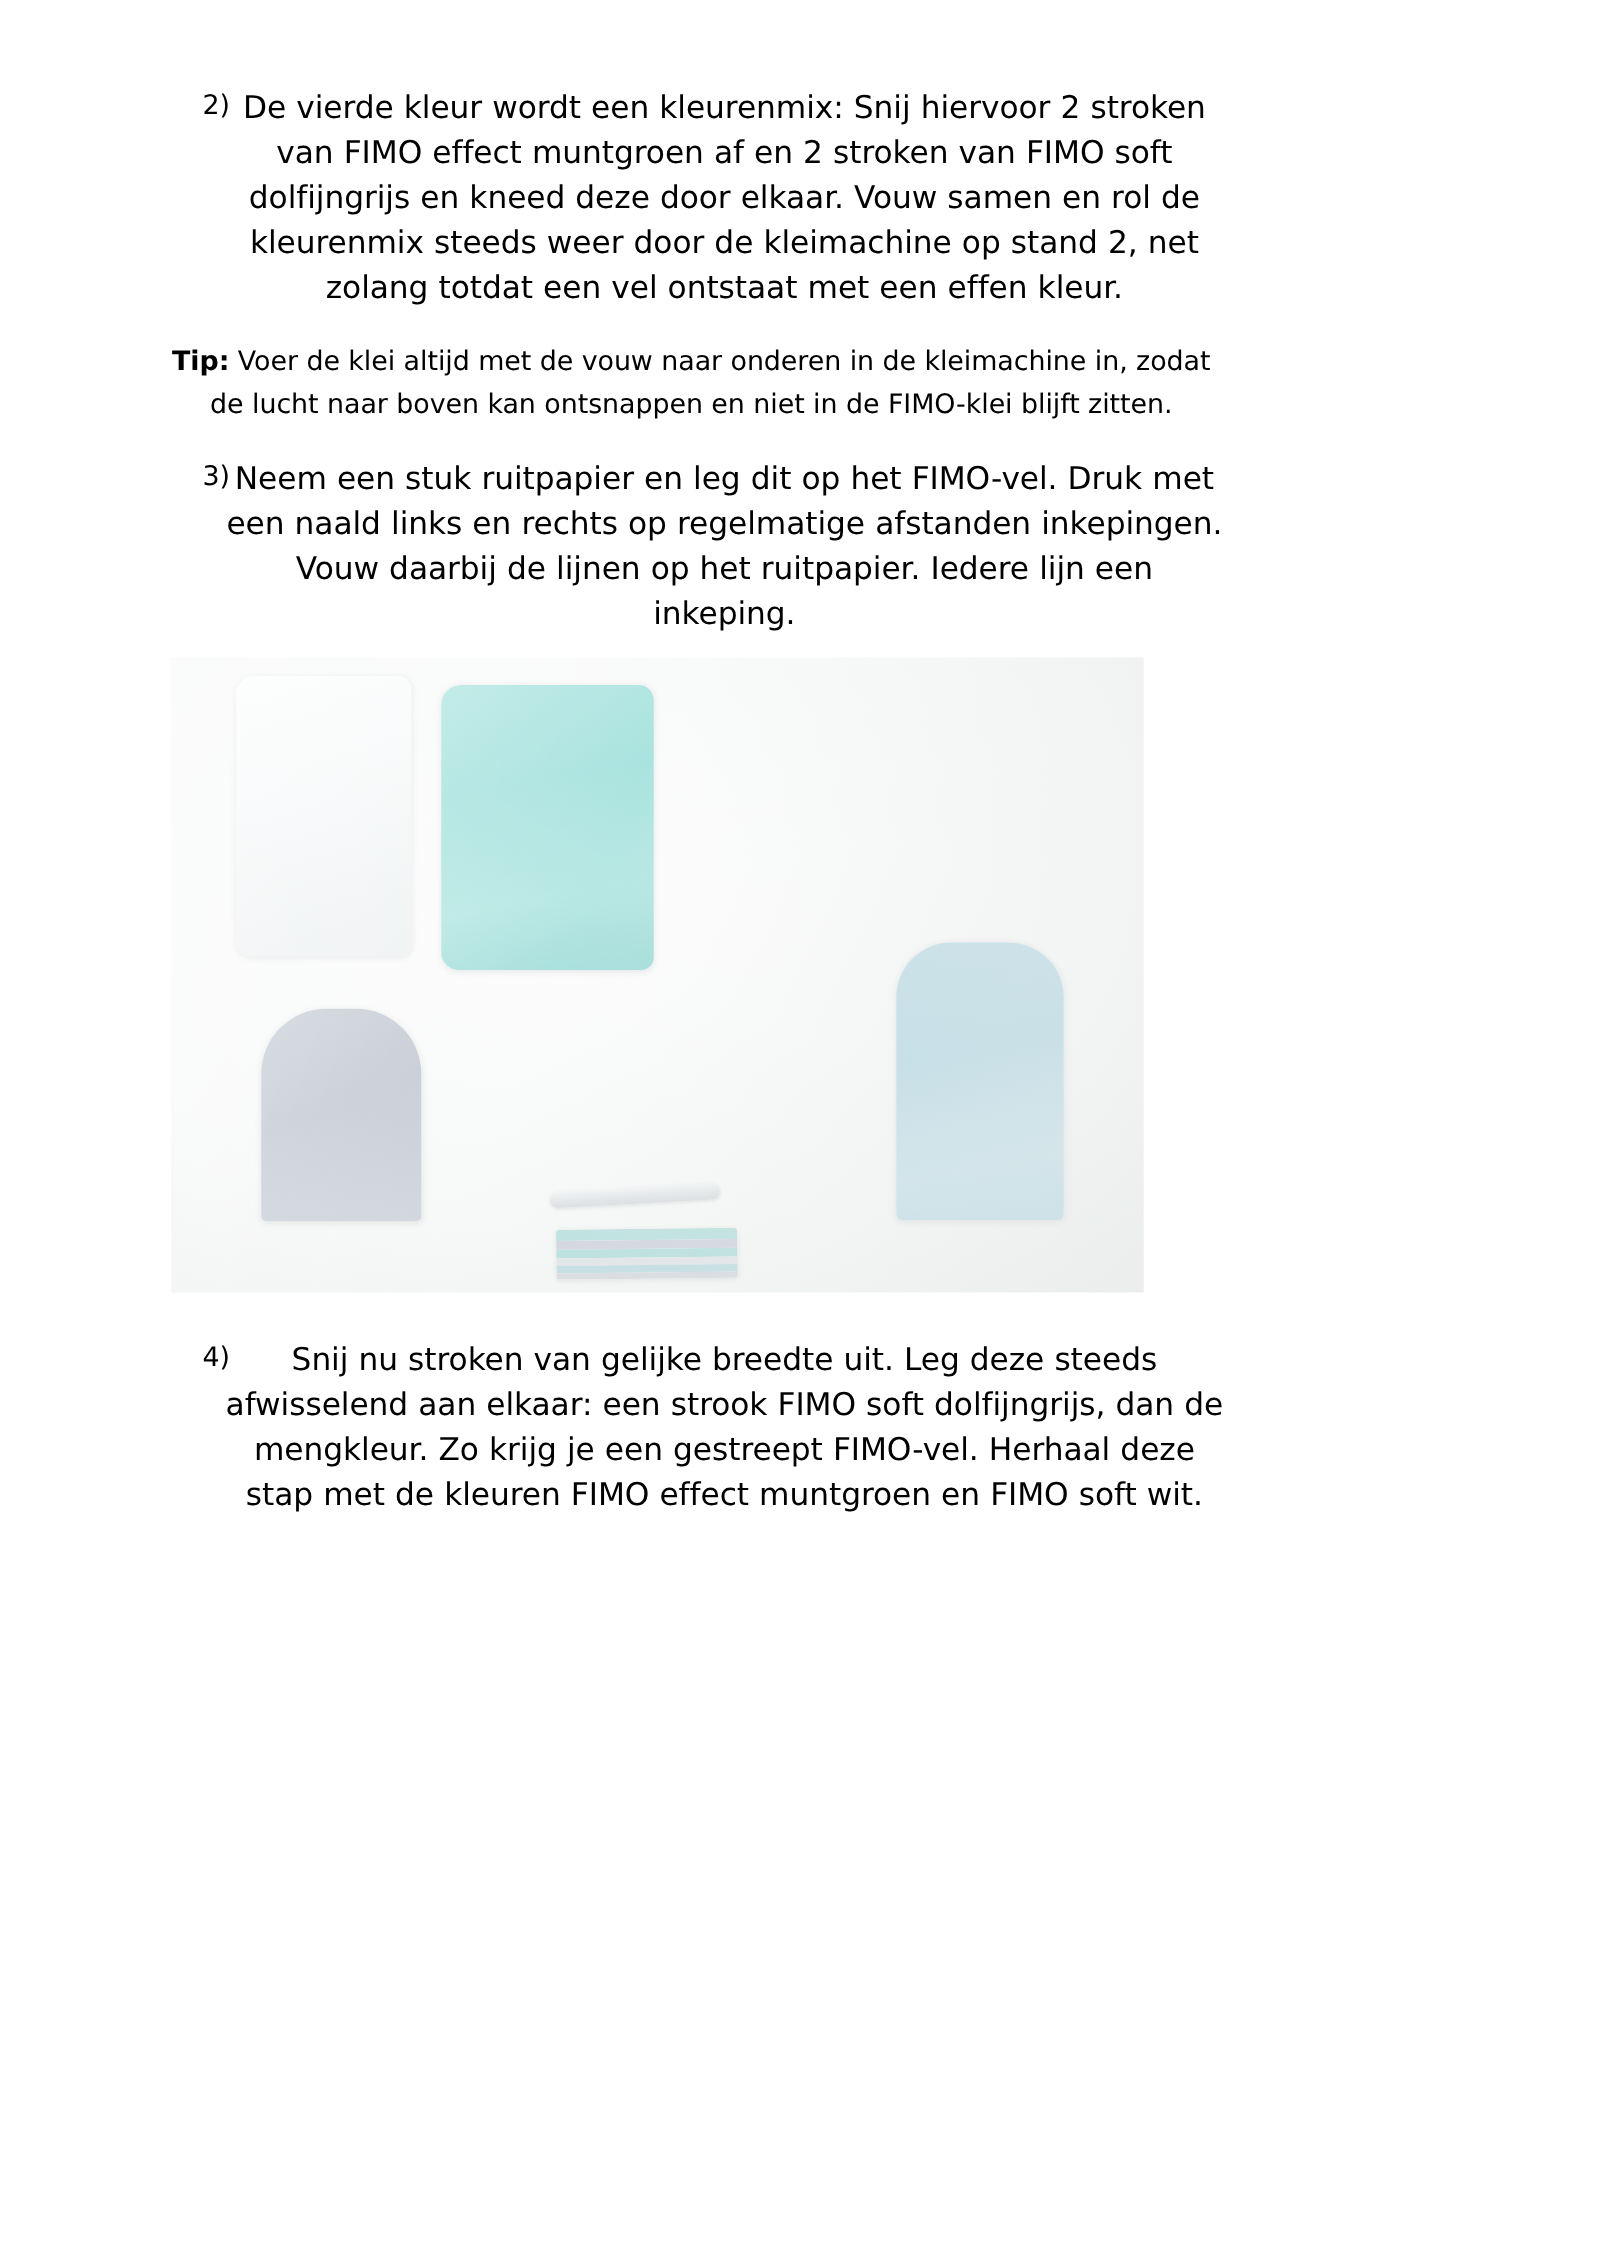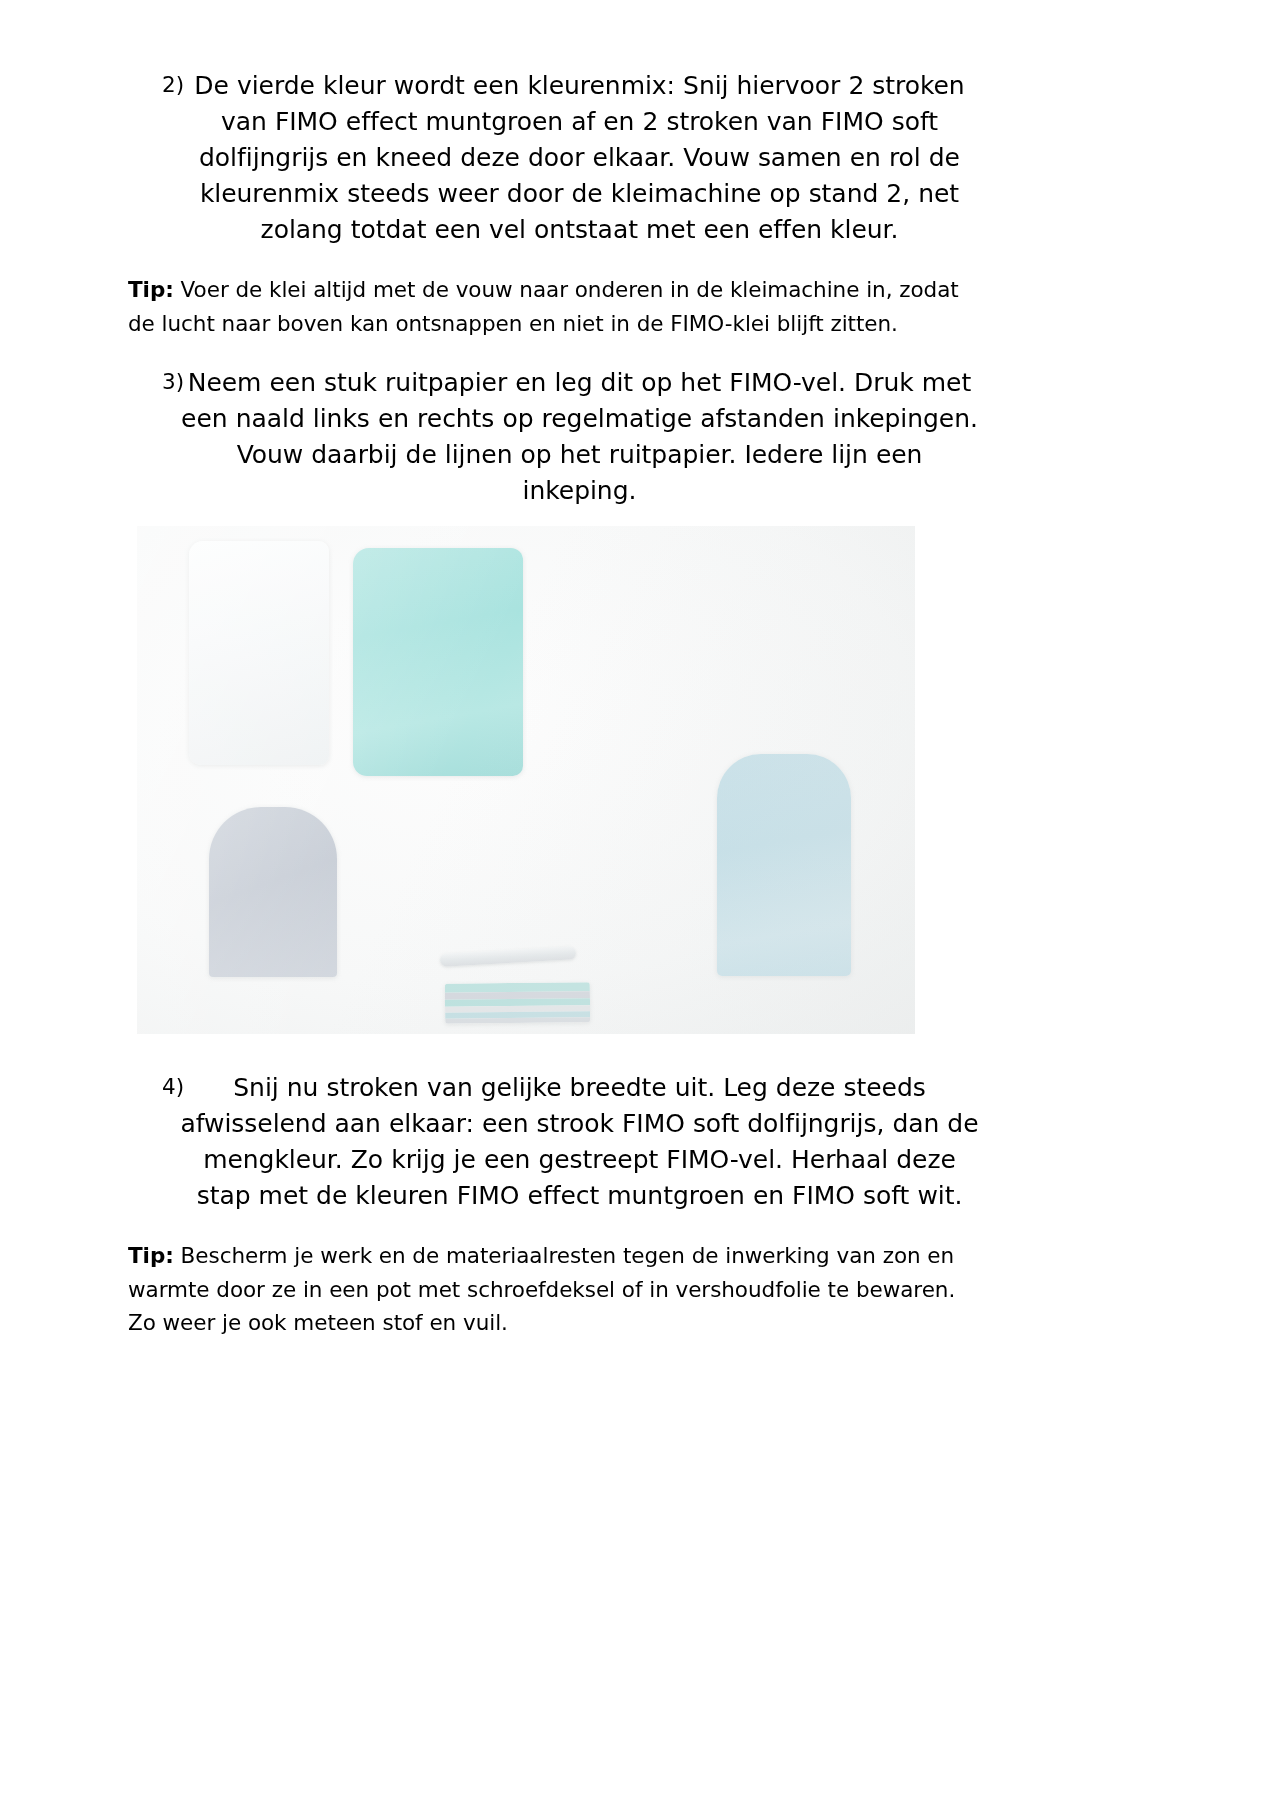--- a/index.html
+++ b/index.html
@@ -56,21 +56,21 @@
     text-align: center;
     word-spacing: 0.2px;
   }
 
   
   .tip {
     font-size: 21.5px;
     line-height: 33.5px;
     letter-spacing: -0.05px;
     margin: 0;
-    text-align: left;
+    text-align: center;
     width: 850px;
   }
   .tip b {
     font-weight: 700;
   }
   .gap-md { height: 25px; }
 
   
   .photo {
     position: relative;
@@ -209,16 +209,15 @@
 
     <div class="after-photo"></div>
 
     <div class="num-item">
       <div class="marker">4)</div>
       <div class="body">Snij nu stroken van gelijke breedte uit. Leg deze steeds afwisselend aan elkaar: een strook FIMO soft dolfijngrijs, dan de mengkleur. Zo krijg je een gestreept FIMO-vel. Herhaal deze stap met de kleuren FIMO effect muntgroen en FIMO soft wit.</div>
     </div>
 
     <div class="gap-md"></div>
 
-    <p class="tip"><b>Tip:</b><span> Bescherm je werk en de materiaalresten tegen de inwerking van zon en warmte door ze in een pot met schroefdeksel of in vershoudfolie te bewaren. Zo weer je ook meteen stof en vuil.</span></p>
 
   </div>
 </div>
 
 </body></html>

